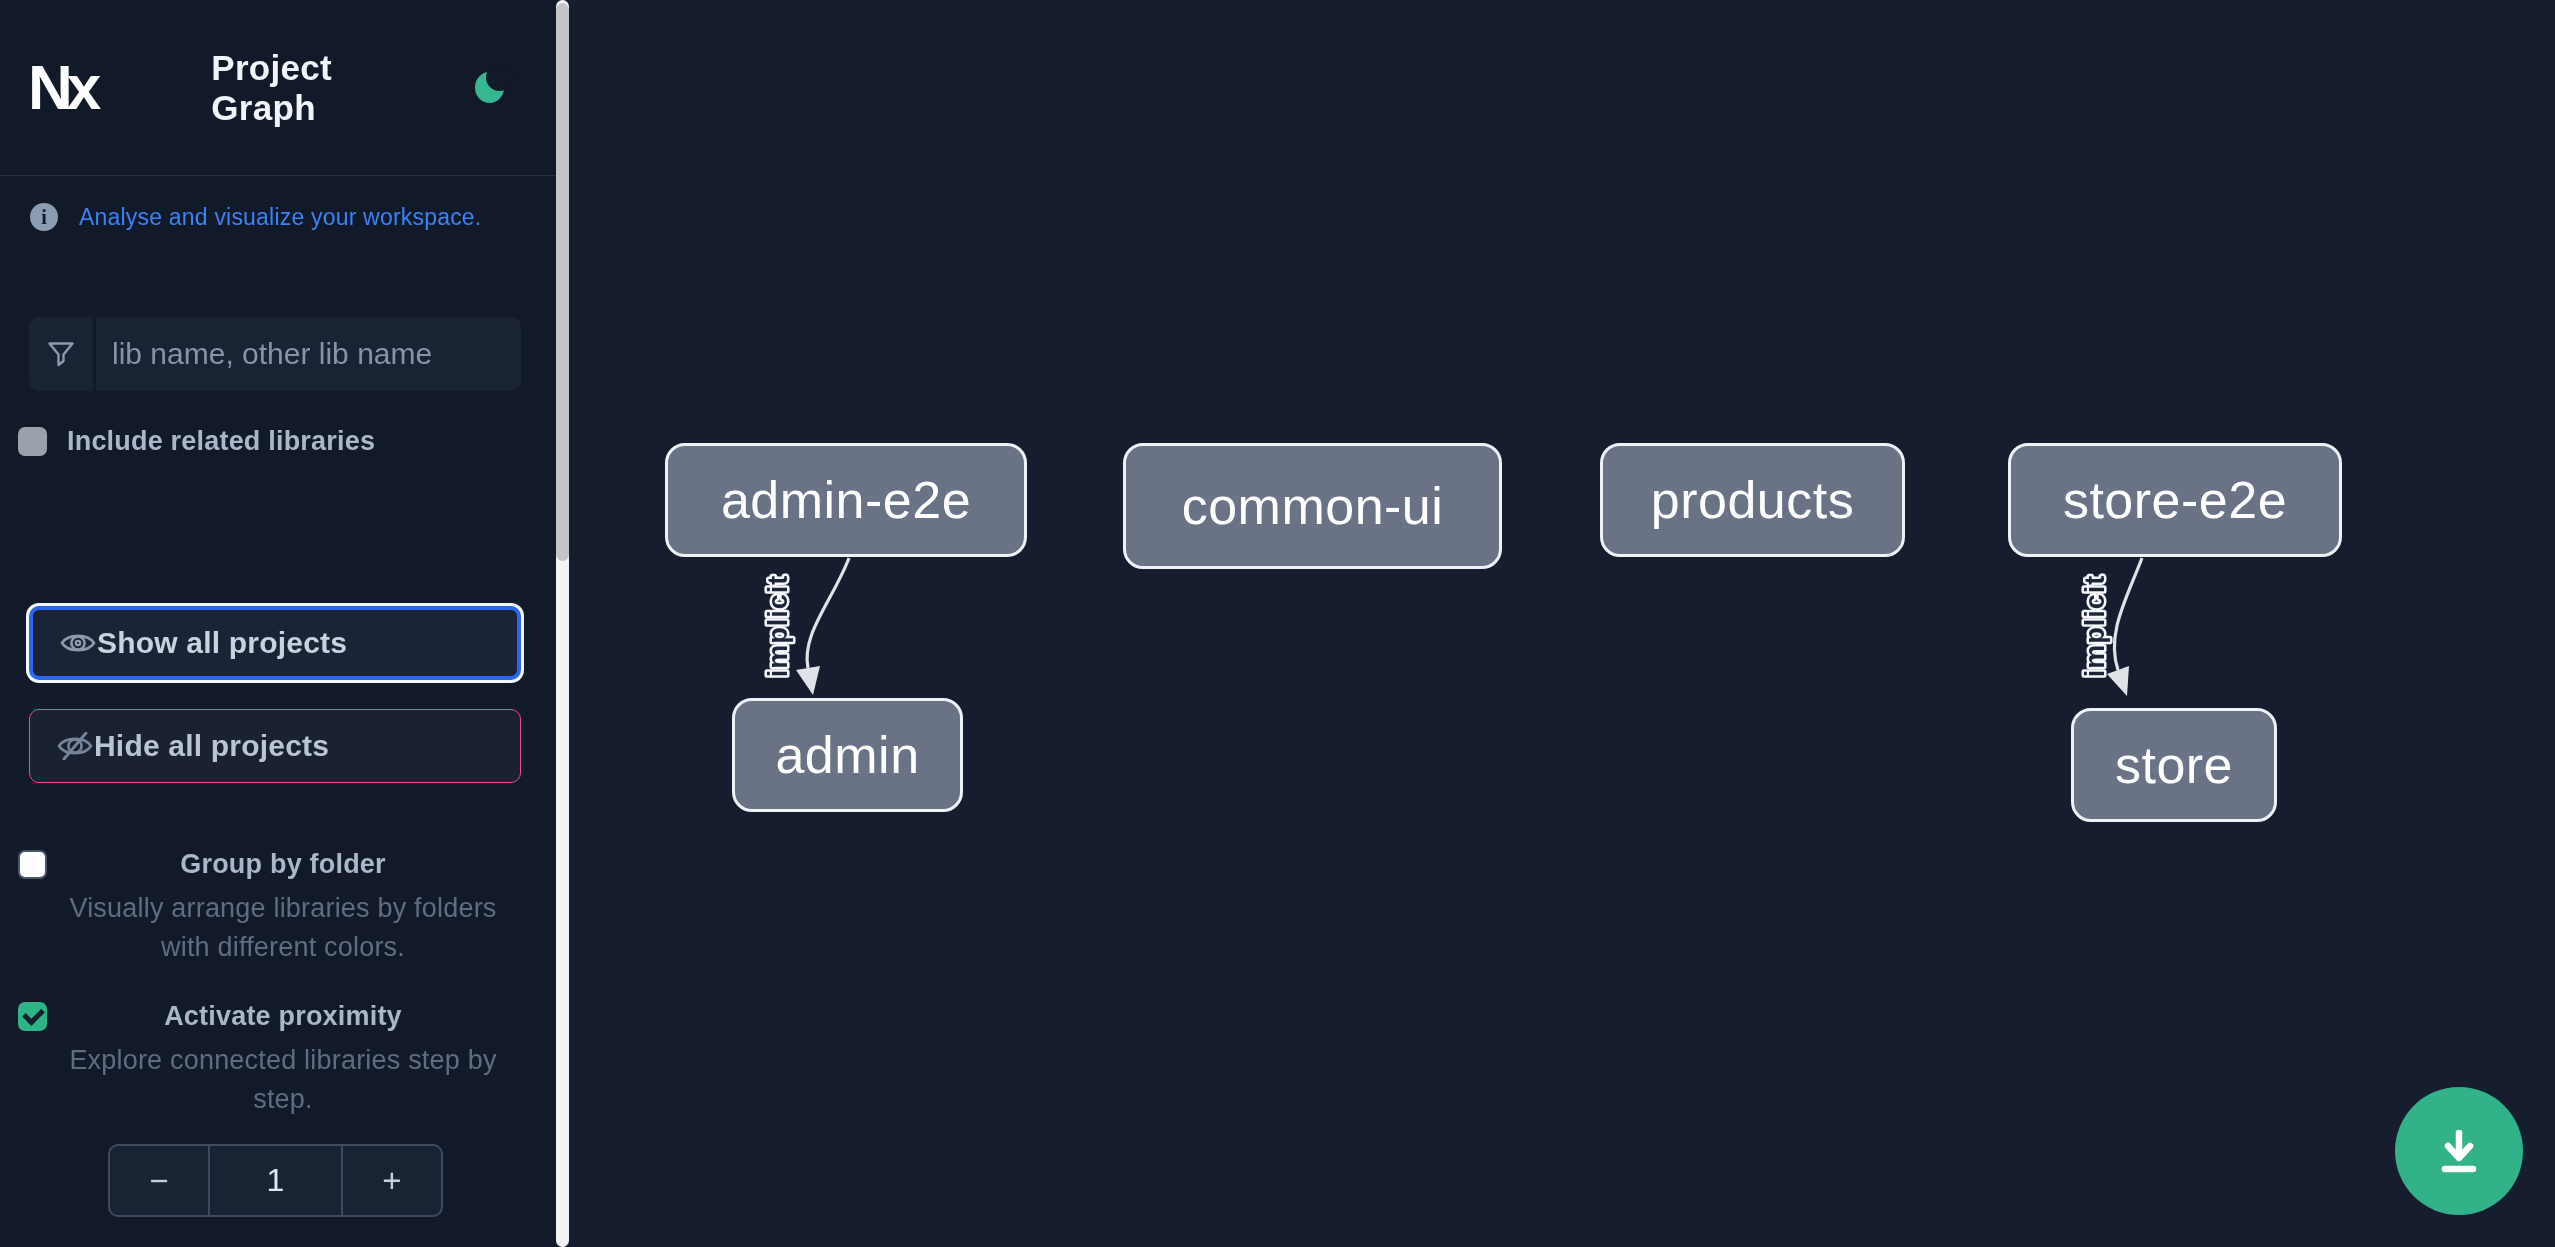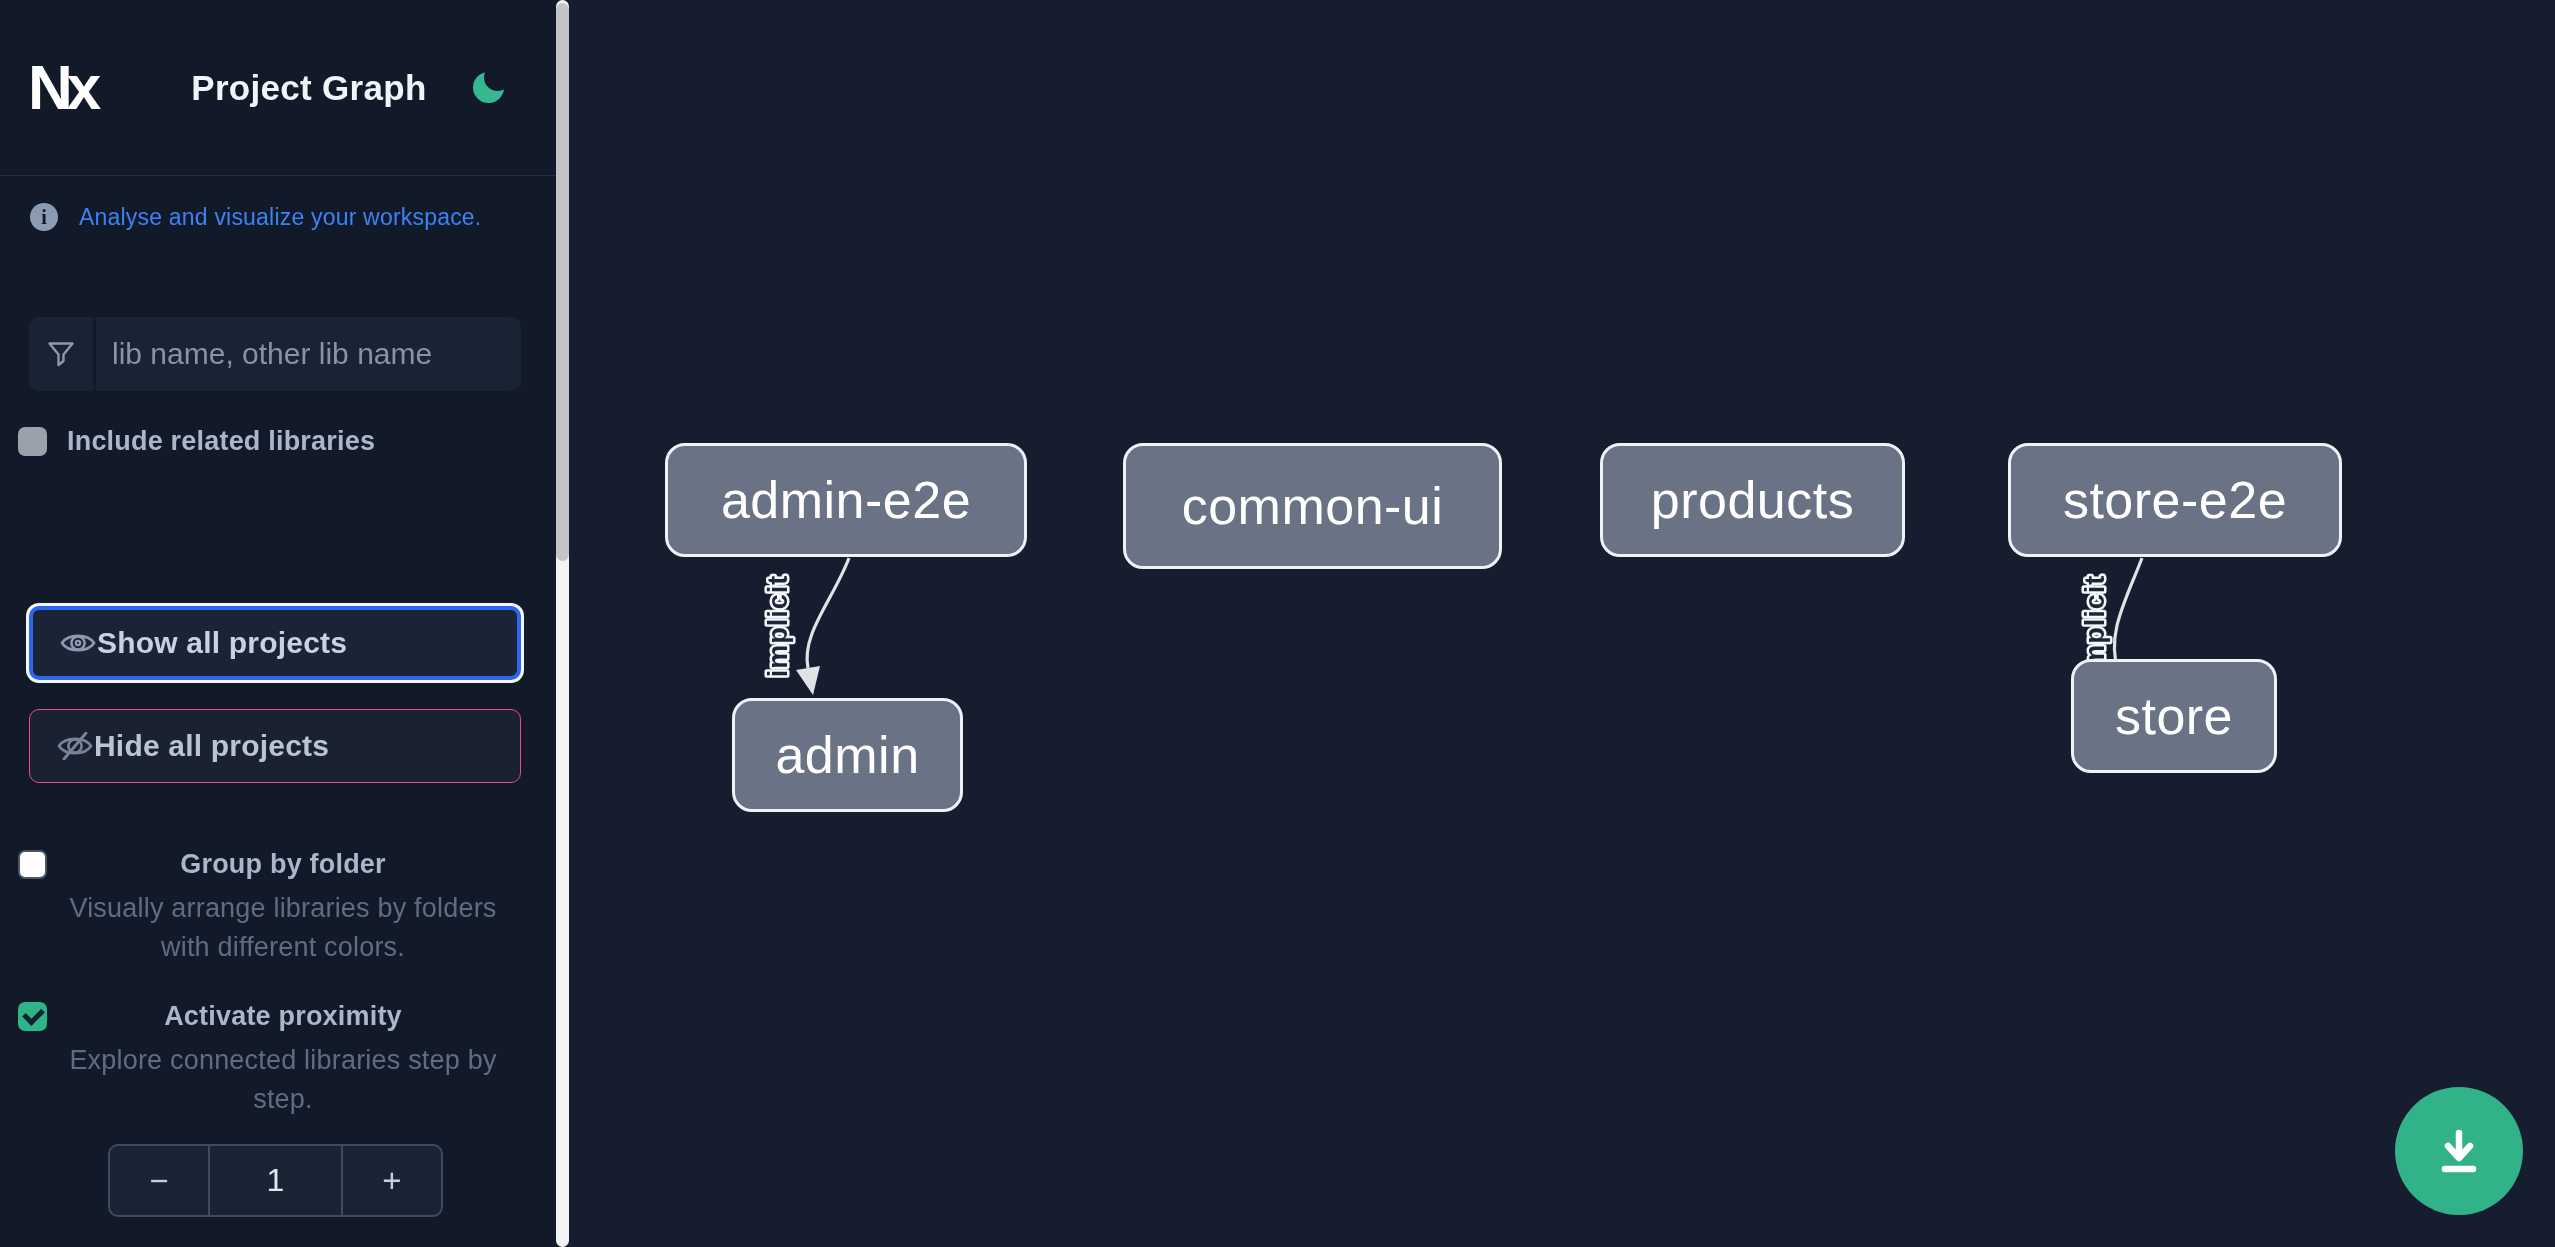--- a/index.html
+++ b/index.html
@@ -18,21 +18,21 @@
     height:176px;border-bottom:1px solid #232d45;
     display:flex;align-items:center;box-sizing:border-box;
     padding:0 54px 0 28px;
     gap:40px;
   }
   .nx-logo{
     font-size:62px;font-weight:800;color:#ffffff;letter-spacing:-6px;
     line-height:1;transform:scaleY(1.02);
   }
   .app-title{
-    margin-left:56px;font-size:35px;font-weight:700;color:#f1f5f9;letter-spacing:.3px;
+    margin-left:76px;font-size:35px;font-weight:700;color:#f1f5f9;letter-spacing:.3px;
   }
   .moon{
     margin-left:auto;position:relative;width:31px;height:31px;border-radius:50%;
     background:#35b792;cursor:pointer;
   }
   .moon::after{
     content:"";position:absolute;width:27px;height:27px;border-radius:50%;
     background:#121a29;left:11px;top:-8px;
   }
   .tagline-row{
@@ -222,21 +222,21 @@
       <polygon points="2127,696 2107,674 2129,666" fill="#dfe3e8"></polygon>
       <text class="edge-label" transform="translate(2104,626) rotate(-90)" text-anchor="middle">implicit</text>
     </g>
   </svg>
 
   <div class="node" style="left:665px;top:443px;width:362px;height:114px">admin-e2e</div>
   <div class="node" style="left:1123px;top:443px;width:379px;height:126px">common-ui</div>
   <div class="node" style="left:1600px;top:443px;width:305px;height:114px">products</div>
   <div class="node" style="left:2008px;top:443px;width:334px;height:114px">store-e2e</div>
   <div class="node" style="left:732px;top:698px;width:231px;height:114px">admin</div>
-  <div class="node" style="left:2071px;top:659px;width:206px;height:114px">store</div>
+  <div class="node" style="left:2071px;top:708px;width:206px;height:114px">store</div>
 
 </div>
 
 <div class="fab">
   <svg width="54" height="54" viewBox="0 0 54 54" fill="none">
     <path d="M27 9 V32" stroke="#ffffff" stroke-width="6.5" stroke-linecap="round"></path>
     <path d="M16 22 L27 34 L38 22" stroke="#ffffff" stroke-width="6.5" stroke-linecap="round" stroke-linejoin="round" fill="none"></path>
     <path d="M13 45 H41" stroke="#ffffff" stroke-width="6.5" stroke-linecap="round"></path>
   </svg>
 </div>

